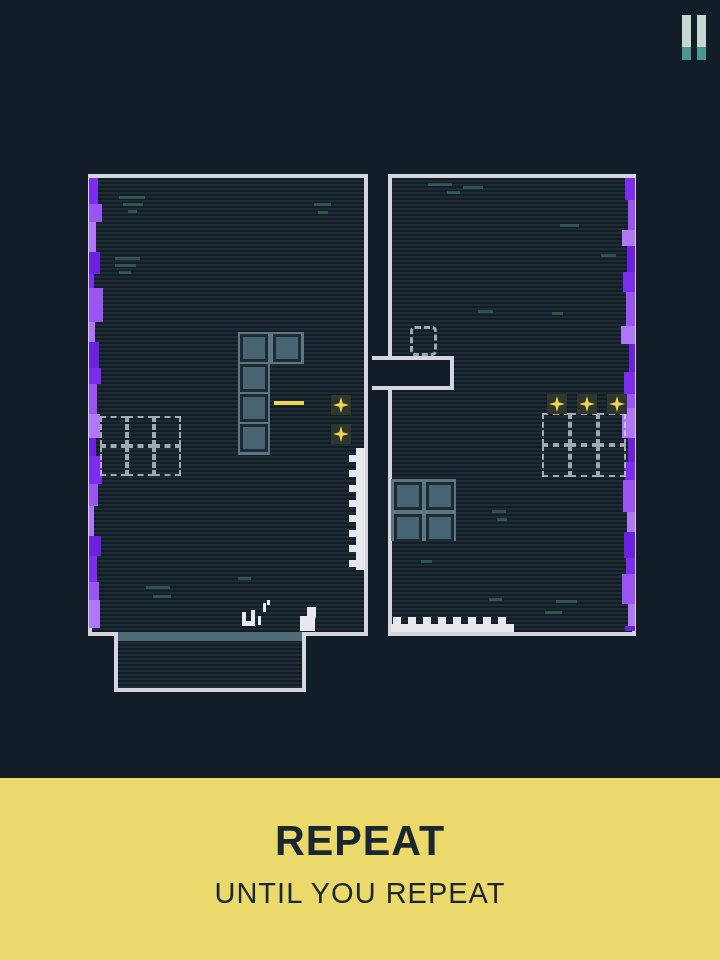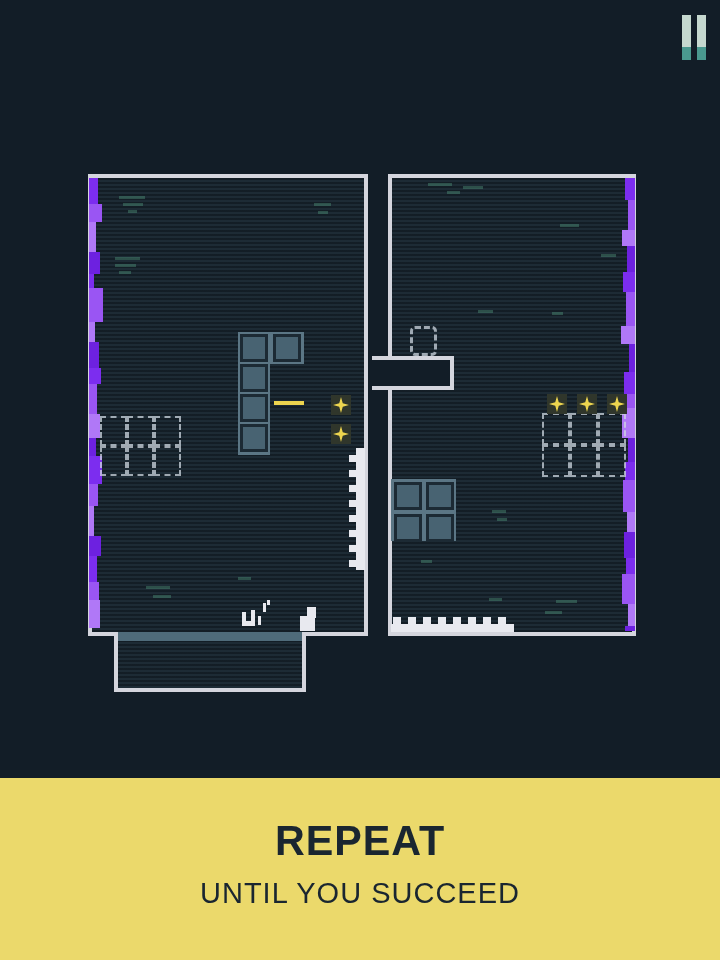--- a/index.html
+++ b/index.html
@@ -204,14 +204,14 @@
     <div class="abs notch" style="left: 372px; top: 356px; width: 82px; height: 34px; z-index: 5;"></div>
   </div>
 
 <button id="pause-button" aria-label="pause">
   <span class="pause-bar b1"></span>
   <span class="pause-bar b2"></span>
 </button>
 
 <div id="banner">
   <p class="title">REPEAT</p>
-  <p class="subtitle">UNTIL YOU SUCCEED</p>
+  <p class="subtitle">UNTIL YOU REPEAT</p>
 </div>
 
 </body></html>

